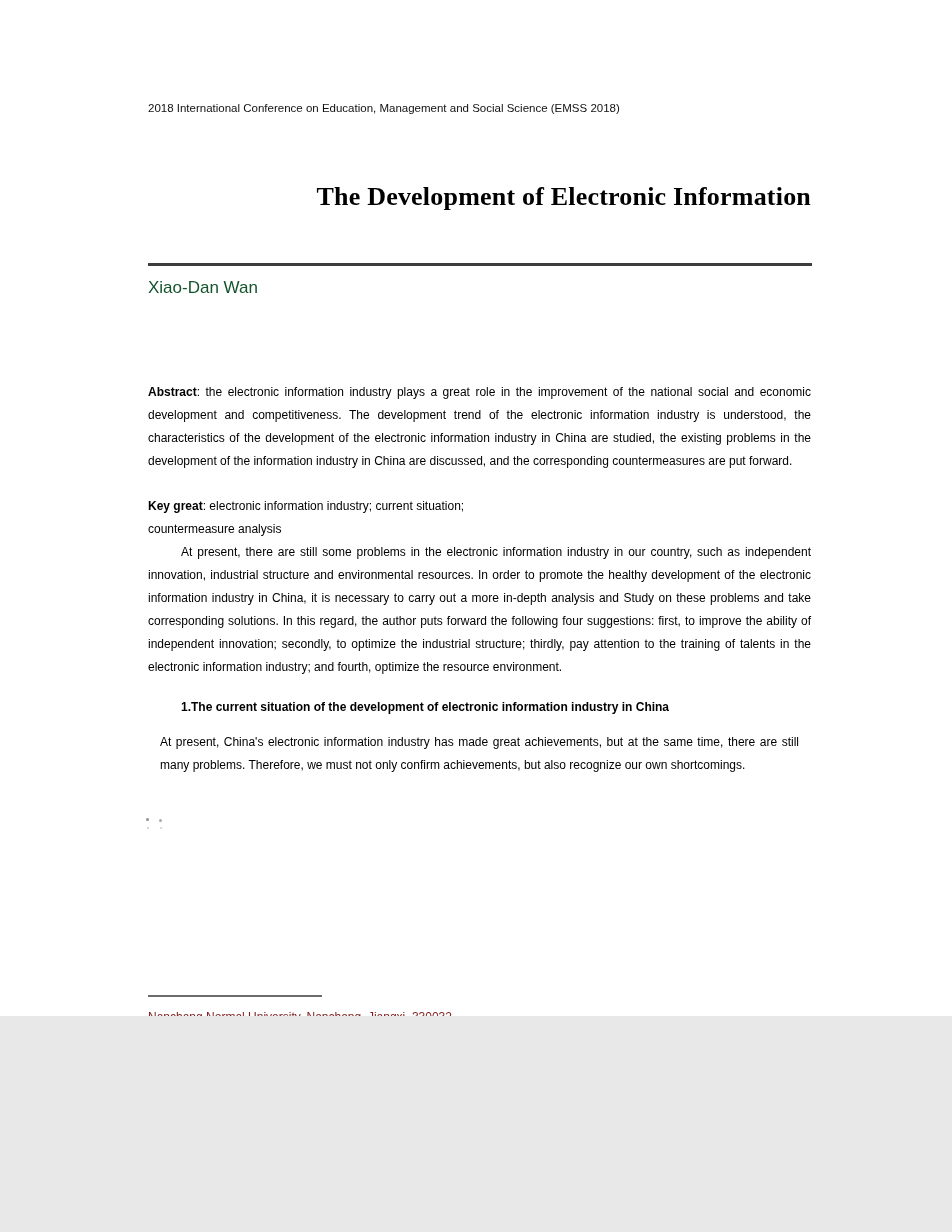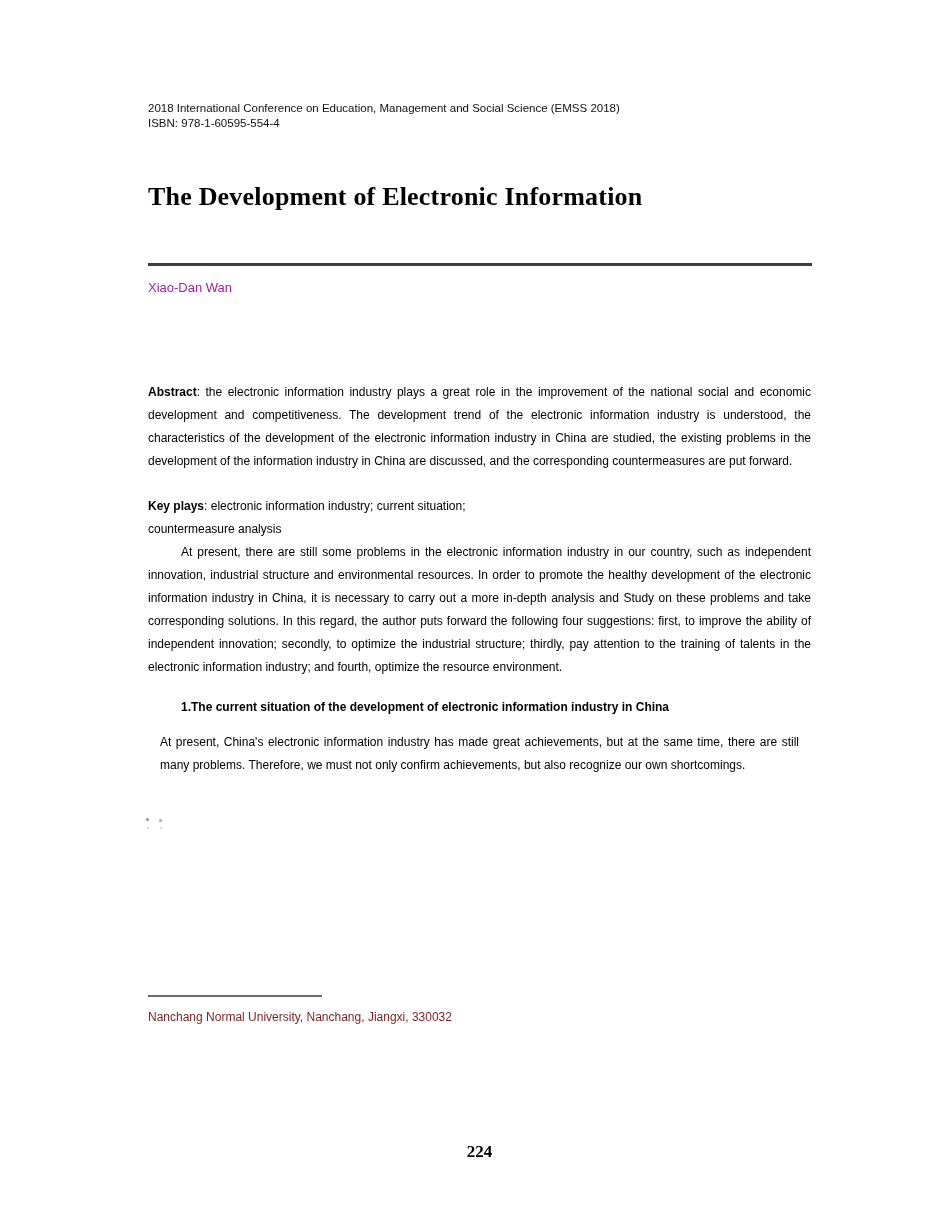--- a/index.html
+++ b/index.html
@@ -1,20 +1,20 @@
 <!DOCTYPE html>
 <html><head>
 <meta charset="utf-8">
 <style>
   * { margin: 0; padding: 0; box-sizing: border-box; }
   html, body { background: #e8e8e8; }
   .page {
     position: relative;
     width: 952px;
-    height: 1232px;
+    height: 1016px;
     background: #ffffff;
     margin: 0 auto;
     color: #000000;
     overflow: hidden;
   }
   
   .conf-header {
     position: absolute;
     left: 148px;
     top: 101px;
@@ -29,38 +29,39 @@
     position: absolute;
     left: 148px;
     top: 178px;
     width: 663px;
     font-family: "Liberation Serif", serif;
     font-weight: bold;
     font-size: 26px;
     line-height: 38px;
     color: #000000;
     letter-spacing: 0.2px;
+    text-align: right;
   }
   .title-rule {
     position: absolute;
     left: 148px;
     top: 263px;
     width: 664px;
     height: 3px;
     background: #3d3d3d;
   }
   .author-name {
     position: absolute;
     left: 148px;
     top: 277px;
     width: 663px;
     font-family: "Liberation Sans", sans-serif;
-    font-size: 13px;
+    font-size: 17px;
     line-height: 22px;
-    color: #a21caf;
+    color: #14532d;
   }
   
   .body-column {
     position: absolute;
     left: 148px;
     top: 381px;
     width: 663px;
     font-family: Liberation Sans, sans-serif;
     font-size: 12px;
     line-height: 23px;
@@ -122,36 +123,35 @@
     color: #000000;
   }
 </style>
 </head>
 <body>
 
 <div class="page">
 
   <div class="conf-header">
     <div>2018 International Conference on Education, Management and Social Science (EMSS 2018)</div>
-    <div>ISBN: 978-1-60595-554-4</div>
   </div>
 
   <h1 class="paper-title">
     <span>The Development of Electronic Information</span><br>
   </h1>
 
   <div class="title-rule"></div>
 
   <div class="author-name">Xiao-Dan Wan</div>
 
   <div class="body-column">
 
     <p class="abstract-par"><span class="bold-label">Abstract</span><span>: the electronic information industry plays a great role in the improvement of the national social and economic development and competitiveness. The development trend of the electronic information industry is understood, the characteristics of the development of the electronic information industry in China are studied, the existing problems in the development of the information industry in China are discussed, and the corresponding countermeasures are put forward.</span></p>
 
-    <p class="keywords-block"><span class="bold-label">Key plays</span><span>: electronic information industry; current situation;</span><br><span>countermeasure analysis</span></p>
+    <p class="keywords-block"><span class="bold-label">Key great</span><span>: electronic information industry; current situation;</span><br><span>countermeasure analysis</span></p>
 
     <p class="intro-par">At present, there are still some problems in the electronic information industry in our country, such as independent innovation, industrial structure and environmental resources. In order to promote the healthy development of the electronic information industry in China, it is necessary to carry out a more in-depth analysis and Study on these problems and take corresponding solutions. In this regard, the author puts forward the following four suggestions: first, to improve the ability of independent innovation; secondly, to optimize the industrial structure; thirdly, pay attention to the training of talents in the electronic information industry; and fourth, optimize the resource environment.</p>
 
     <p class="section-heading">1.The current situation of the development of electronic information industry in China</p>
 
     <p class="section-par">At present, China's electronic information industry has made great achievements, but at the same time, there are still many problems. Therefore, we must not only confirm achievements, but also recognize our own shortcomings.</p>
 
   </div>
 
   <span class="artifact-dot dot-a"></span>

